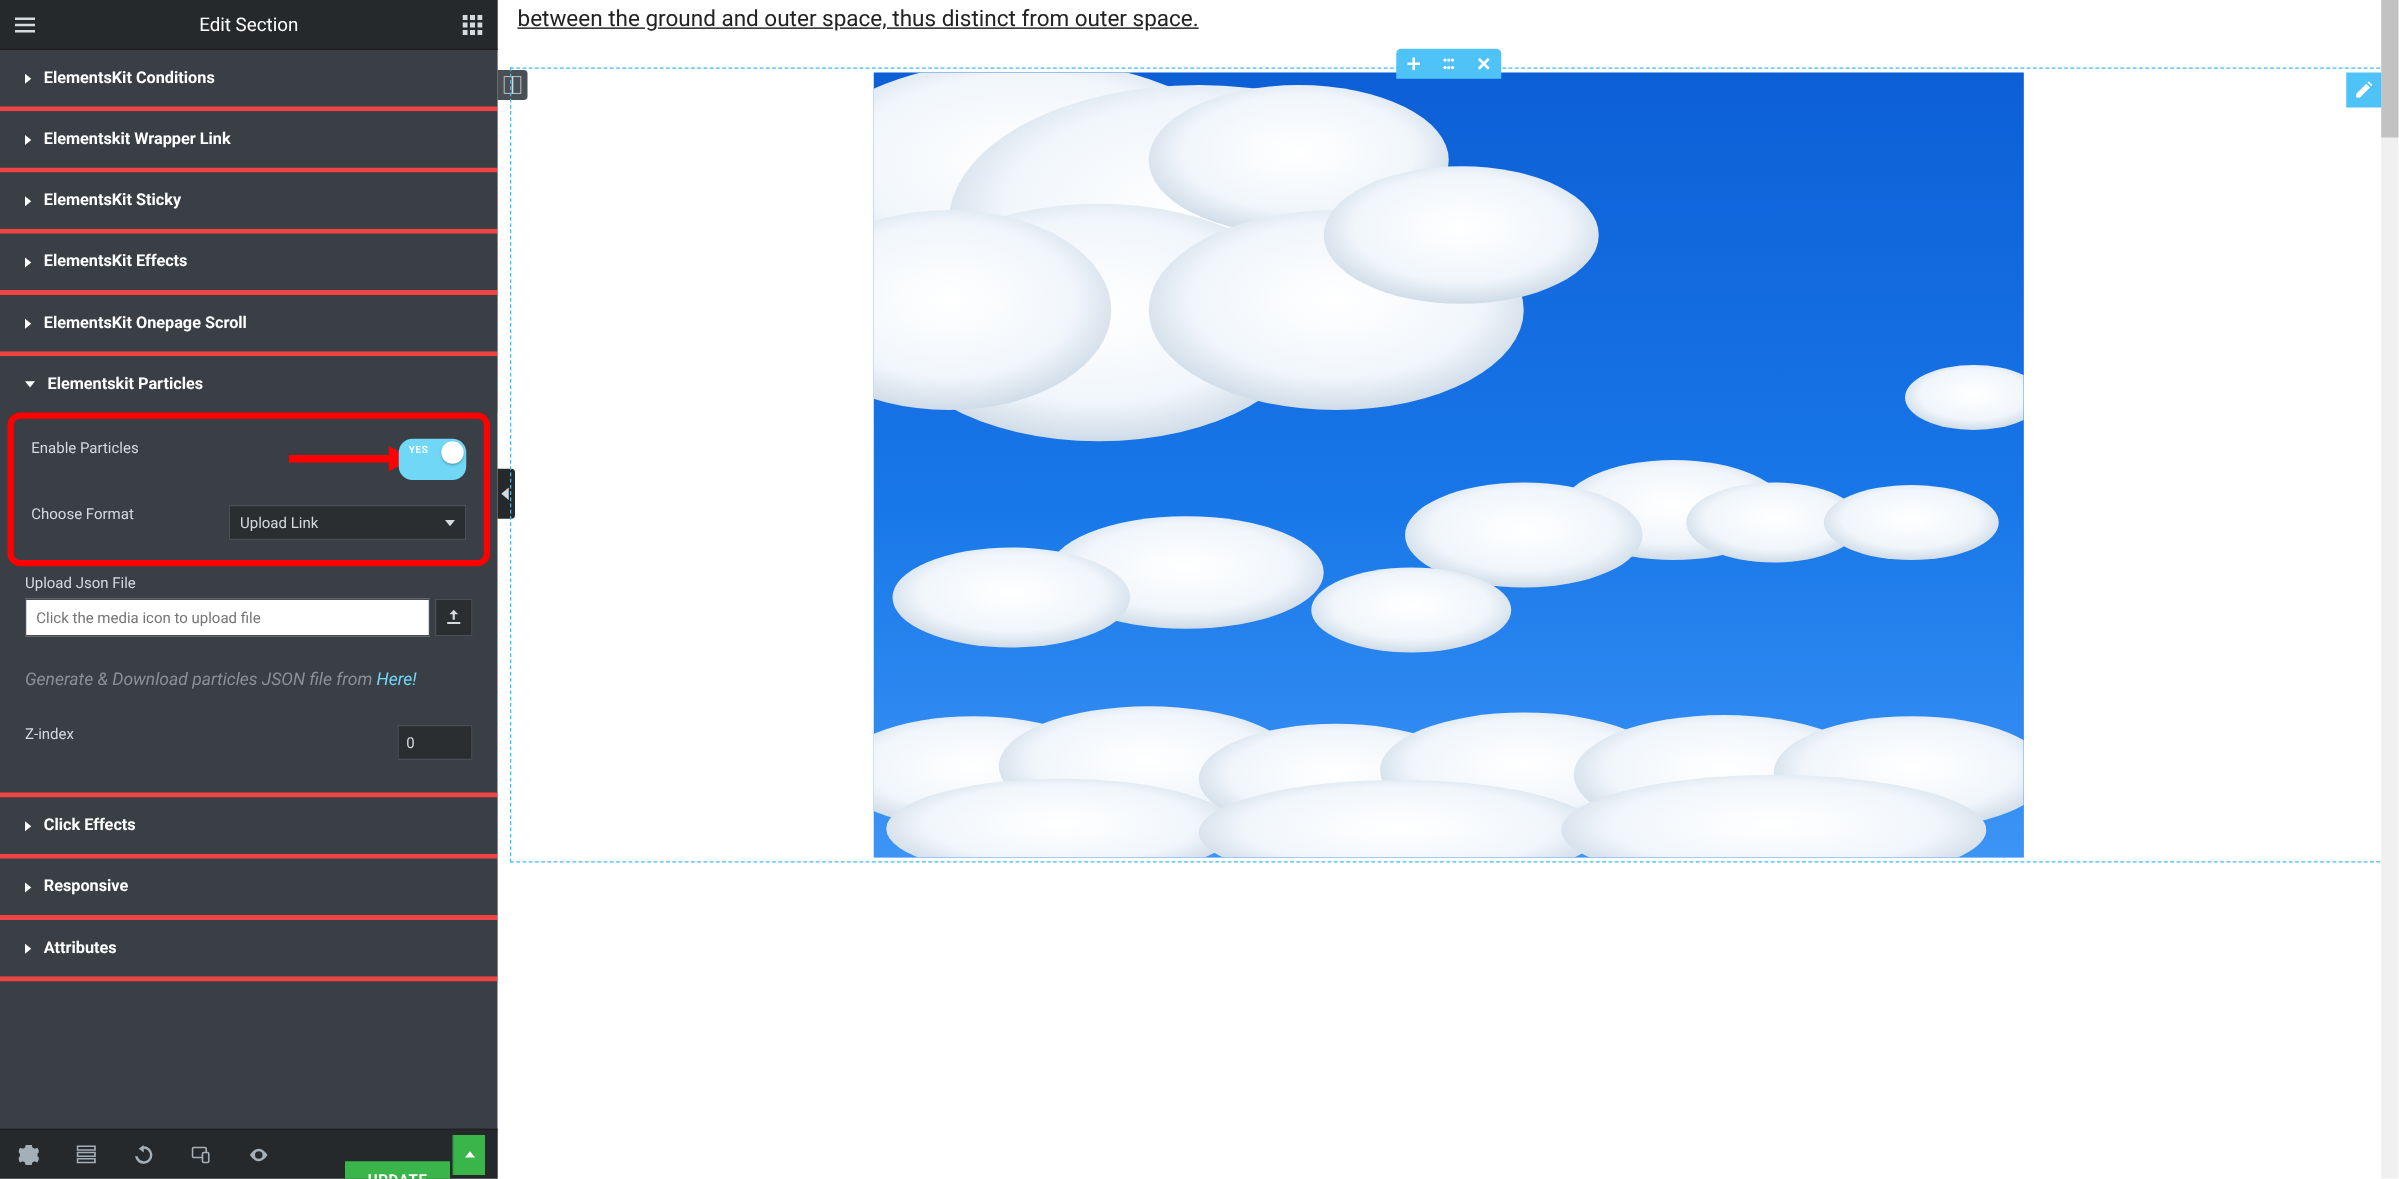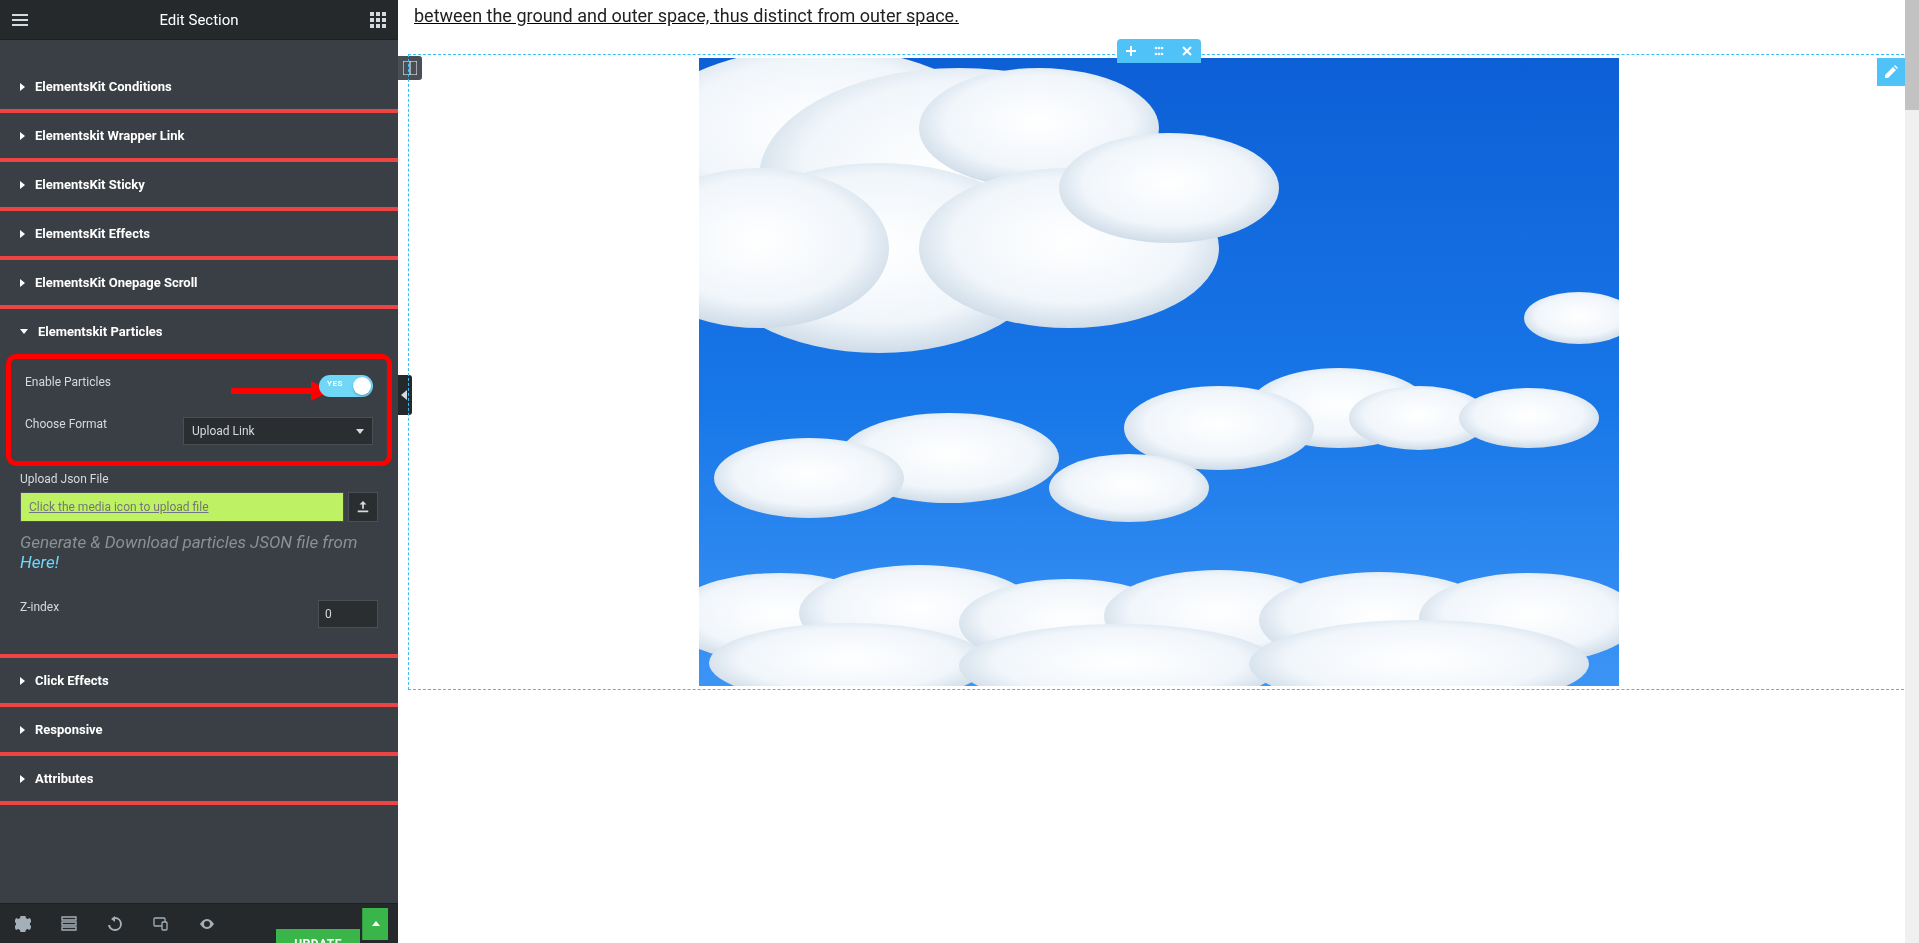--- a/index.html
+++ b/index.html
@@ -1,53 +1,53 @@
 <!DOCTYPE html>
 <html><head>
 <meta charset="utf-8">
 <style>
 * { margin:0; padding:0; box-sizing:border-box; font-family:"Segoe UI",Roboto,Helvetica,Arial,sans-serif; }
 body { display:flex; height:943px; width:1919px; overflow:hidden; background:#fff; }
 
 
-.panel { width:398px; background:#3a3f45; color:#e0e3e6; display:flex; flex-direction:column; position:relative;gap:24px; }
+.panel { width:398px; background:#3a3f45; color:#e0e3e6; display:flex; flex-direction:column; position:relative; }
 .panel-header { height:40px; background:#26292c; display:flex; align-items:center; justify-content:space-between; padding:0 10px; border-bottom:1px solid #1e2022; }
 .panel-title { flex:1; text-align:center; font-size:15px; color:#fff; }
 .hamburger, .apps-grid { width:20px; height:20px; display:flex; align-items:center; justify-content:center; cursor:pointer; color:#d5dadf; }
 .hamburger svg, .apps-grid svg { width:16px; height:16px; fill:#d5dadf; }
 
 .panel-body { flex:1; overflow-y:auto; }
 
 .acc { border-bottom:4px solid #ef4444; }
 .acc-head { display:flex; align-items:center; gap:10px; padding:15px 20px; font-size:13px; font-weight:700; color:#fff; cursor:pointer; background:#3a3f45; }
 .acc-head .caret { width:0; height:0; border-top:4px solid transparent; border-bottom:4px solid transparent; border-left:5px solid #fff; }
 .acc-head.open .caret { border-left:4px solid transparent; border-right:4px solid transparent; border-top:5px solid #fff; border-bottom:none; }
 .acc-body { padding:0 20px 16px; font-size:13px; color:#c0c4c9; display:none; }
 .acc.expanded .acc-body { display:block; }
 .acc.expanded .acc-head { }
 
 .ctrl-row { display:flex; align-items:flex-start; justify-content:space-between; padding:10px 0; }
 .ctrl-label { font-size:12px; color:#d5dadf; }
 
 
-.toggle { width:54px; height:22px; background:#71d7f7; border-radius:11px; position:relative; cursor:pointer; }
+.toggle { width:54px; height:33px; background:#71d7f7; border-radius:11px; position:relative; cursor:pointer; }
 .toggle-knob { position:absolute; right:2px; top:2px; width:18px; height:18px; background:#fff; border-radius:50%; box-shadow:0 1px 2px rgba(0,0,0,.3); }
 .toggle-text { position:absolute; left:8px; top:4px; font-size:8px; font-weight:700; color:#fff; letter-spacing:.5px; }
 
 
 .sel { width:190px; height:28px; background:#2b2e31; border:1px solid #4a4f55; color:#d5dadf; font-size:12px; padding:0 8px; display:flex; align-items:center; justify-content:space-between; cursor:pointer; }
 .sel .dd { width:0;height:0;border-left:4px solid transparent;border-right:4px solid transparent;border-top:5px solid #d5dadf; }
 
 
 .upload-wrap { display:flex; gap:4px; margin-top:6px; }
-.upload-input { flex:1; height:30px; background:#bef264; border:1px solid #4a4f55; color:#6d7882; font-size:12px; padding:0 8px;text-decoration:underline; }
+.upload-input { flex:1; height:30px; background:#ffffff; border:1px solid #4a4f55; color:#6d7882; font-size:12px; padding:0 8px; }
 .upload-btn { width:30px; height:30px; background:#2b2e31; border:1px solid #4a4f55; display:flex; align-items:center; justify-content:center; cursor:pointer; }
 .upload-btn svg { width:14px; height:14px; fill:#d5dadf; }
 
-.hint { font-size:17px; font-style:italic; color:#8a9097; margin-top:10px; }
+.hint { font-size:14px; font-style:italic; color:#8a9097; margin-top:27px; }
 .hint a { color:#71d7f7; text-decoration:none; }
 
 .num-input { width:60px; height:28px; background:#2b2e31; border:1px solid #4a4f55; color:#d5dadf; font-size:12px; padding:0 6px; }
 
 
 .highlight { border:5px solid #ff0000; border-radius:10px; padding:6px 14px; margin:0 -14px 6px; position:relative; }
 .arrow { position:absolute; top:20px; left:220px; pointer-events:none; }
 .arrow svg { width:100px; height:24px; }
 
 

